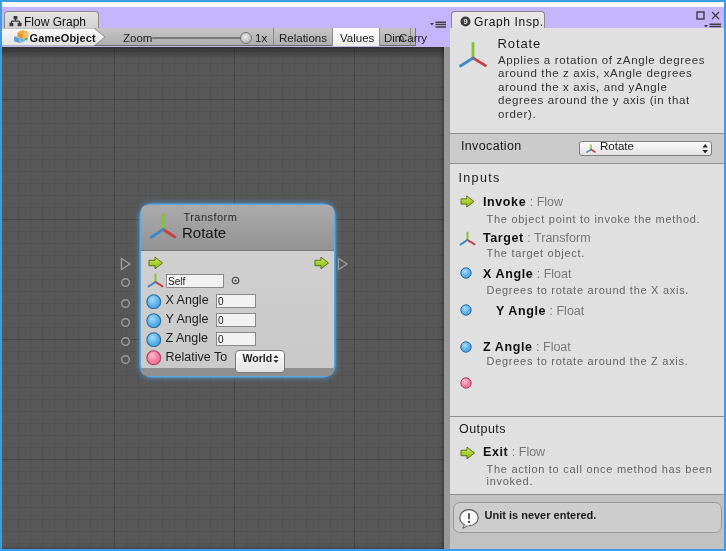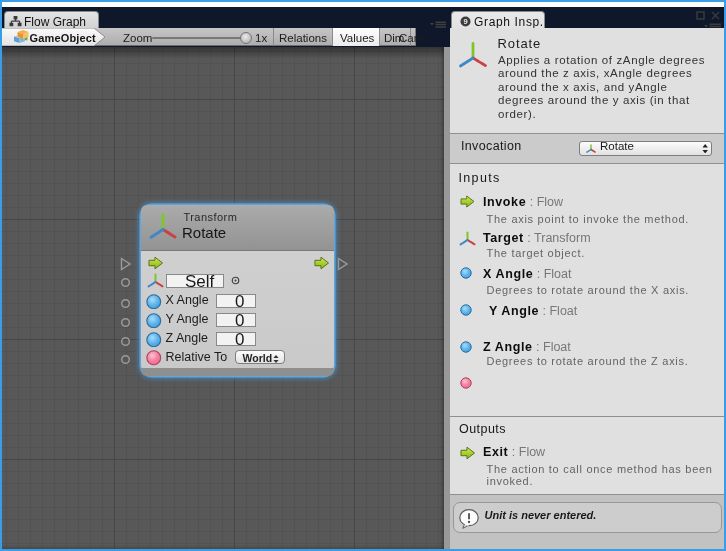--- a/index.html
+++ b/index.html
@@ -1,17 +1,17 @@
 <!DOCTYPE html>
 <html><head>
 <meta charset="utf-8">
 <style>
 * { margin:0; padding:0; box-sizing:border-box; }
 body { font-family:"Liberation Sans", sans-serif; }
-.page { position:relative; width:726px; height:551px; background:#0f172a; overflow:hidden;
+.page { position:relative; width:726px; height:551px; background:#c4b5fd; overflow:hidden;
   border:2px solid #3b9ce8; }
 .abs { position:absolute; }
 .whitestrip { left:0; right:0; top:0; height:5px; background:#fdfdfd; }
 
 
 .tab { top:9px; height:19px; background:linear-gradient(#e4e4e4,#cfcfcf);
   border:1px solid #8a8a8a; border-bottom:none; border-radius:4px 4px 0 0;
   font-size:12px; color:#111; }
 #tabL { left:2px; width:95px; }
 #tabR { left:449px; width:94px; background:linear-gradient(#e9e9e9,#e1e1e1); }
@@ -41,31 +41,31 @@
 
 #node { left:138.5px; top:203px; width:193px; height:171px; border-radius:11px;
   background:linear-gradient(#d2d2d2,#c9c9c9);
   box-shadow:0 0 0 1.5px rgba(95,170,226,.95), 0 0 4.5px 2.5px rgba(70,150,215,.62); }
 #nodehead { position:absolute; left:0; top:0; width:100%; height:46px;
   border-radius:6px 6px 0 0; background:linear-gradient(#ababab,#939393);
   border-bottom:1px solid #787878; }
 #nodefoot { position:absolute; left:0; bottom:0; width:100%; height:8px;
   border-radius:0 0 6px 6px; background:#8f8f8f; }
 .nfield { position:absolute; background:#f2f2f2; border:1px solid #898989;
-  font-size:17px; color:#1a1a1a; padding-left:18px; line-height:13px; }
+  font-size:10px; color:#1a1a1a; padding-left:1px; line-height:13px; }
 
 
 #panel { left:448px; top:26px; width:274px; height:521px; background:#e0e0e0; }
 .sect-line { position:absolute; left:0; width:100%; height:1px; background:#8f8f8f; }
 #invband { position:absolute; left:0; top:105px; width:100%; height:31px; background:#cbcbcb;
   border-top:1px solid #909090; border-bottom:1px solid #909090; }
 #botband { position:absolute; left:0; top:466px; width:100%; height:55px; background:#c2c2c2;
   border-top:1px solid #8f8f8f; }
 #helpbox { position:absolute; left:3px; top:7px; width:269px; height:31px;
-  background:#cdcdcd; border:1px solid #979797; border-radius:7px;font-style:italic; }
+  background:#cdcdcd; border:1px solid #979797; border-radius:7px; }
 .ptitle { position:absolute; font-size:12.5px; color:#111; }
 .ptitle b { font-weight:bold; color:#0d0d0d; letter-spacing:.6px; }
 .ptitle .typ { color:#777; }
 .pdesc { position:absolute; font-size:11px; color:#646464; letter-spacing:.72px; }
 .phead { position:absolute; font-size:12.5px; color:#161616; letter-spacing:.9px; }
 
 
 .dropdown { position:absolute; background:linear-gradient(#fcfcfc,#e2e2e2);
   border:1px solid #7e7e7e; border-radius:3px; font-size:11.5px; color:#1a1a1a; }
 
@@ -236,21 +236,21 @@
       <defs>
           <radialGradient id="pinkp" cx=".4" cy=".35" r=".75">
         <stop offset="0" stop-color="#fcc3d2"></stop>
             <stop offset=".55" stop-color="#f47c9e"></stop>
             <stop offset="1" stop-color="#ee6a8f"></stop>
       </radialGradient>
         </defs>
       <circle cx="8.5" cy="8.5" r="7.6" fill="url(#pinkp)" stroke="#a8455e" stroke-width="1.2"></circle>
     </svg>
     <span style="position:absolute;left:25px;top:145px;font-size:12.5px;color:#1c1c1c">Relative To</span>
-    <div class="dropdown" style="left:94px;top:145px;width:50.5px;height:14px;border-radius:4px">
+    <div class="dropdown" style="left:94px;top:145px;width:50.5px;height:23px;border-radius:4px">
       <span style="position:absolute;left:7px;top:1px;font-size:10.5px;font-weight:bold;color:#222">World</span>
       <svg style="position:absolute;right:5px;top:3.5px" width="6" height="8" viewBox="0 0 6 8">
         <path d="M3,0 L5.6,3 H.4 Z M3,8 L5.6,5 H.4 Z" fill="#333"></path>
       </svg>
     </div>
   </div>
 
   <div class="abs" id="panel">
 
     <svg style="position:absolute;left:7px;top:13px" width="32" height="28" viewBox="0 0 32 28">
@@ -285,42 +285,42 @@
         </svg>
       </div>
     </div>
 
     <span class="phead" style="left:8.5px;top:143px;letter-spacing:1.35px">Inputs</span>
 
     <svg style="position:absolute;left:10px;top:167px" width="15" height="13" viewBox="0 0 16 14">
       <path d="M1,4.2 H7.2 V1 L15,7 L7.2,13 V9.8 H1 Z" fill="url(#lime)" stroke="#55700f" stroke-width="1"></path>
     </svg>
     <span class="ptitle" style="left:33px;top:166.5px"><b>Invoke</b> <span class="typ">: Flow</span></span>
-    <span class="pdesc" style="left:36.5px;top:184.5px">The axis point to invoke the method.</span>
+    <span class="pdesc" style="left:36.5px;top:184.5px">The object point to invoke the method.</span>
 
     <svg style="position:absolute;left:8.5px;top:203px" width="17" height="17" viewBox="0 0 17 17">
       <g stroke-linecap="round" fill="none">
         <path d="M8.5,9 L8.5,1.5" stroke="#7fc52e" stroke-width="2"></path>
         <path d="M8.5,9 L15.5,13.3" stroke="#cc4040" stroke-width="2" stroke-dasharray="2.2 .8"></path>
         <path d="M8.5,9 L1.5,13.5" stroke="#3d88c8" stroke-width="2" stroke-dasharray="2.2 .8"></path>
       </g>
     </svg>
     <span class="ptitle" style="left:33px;top:202.5px"><b>Target</b> <span class="typ">: Transform</span></span>
     <span class="pdesc" style="left:36.5px;top:218.5px">The target object.</span>
 
     <svg style="position:absolute;left:10px;top:239px" width="12" height="12" viewBox="0 0 17 17">
       <circle cx="8.5" cy="8.5" r="7.4" fill="url(#bluep)" stroke="#2a6d9e" stroke-width="1.4"></circle>
     </svg>
     <span class="ptitle" style="left:33px;top:239px"><b>X Angle</b> <span class="typ">: Float</span></span>
     <span class="pdesc" style="left:36.5px;top:256px">Degrees to rotate around the X axis.</span>
 
     <svg style="position:absolute;left:10px;top:275.5px" width="12" height="12" viewBox="0 0 17 17">
       <circle cx="8.5" cy="8.5" r="7.4" fill="url(#bluep)" stroke="#2a6d9e" stroke-width="1.4"></circle>
     </svg>
-    <span class="ptitle" style="left:39px;top:275.5px"><b>Y Angle</b> <span class="typ">: Float</span></span>
+    <span class="ptitle" style="left:46px;top:275.5px"><b>Y Angle</b> <span class="typ">: Float</span></span>
 
     <svg style="position:absolute;left:10px;top:312.5px" width="12" height="12" viewBox="0 0 17 17">
       <circle cx="8.5" cy="8.5" r="7.4" fill="url(#bluep)" stroke="#2a6d9e" stroke-width="1.4"></circle>
     </svg>
     <span class="ptitle" style="left:33px;top:312px"><b>Z Angle</b> <span class="typ">: Float</span></span>
     <span class="pdesc" style="left:36.5px;top:327px">Degrees to rotate around the Z axis.</span>
 
     <svg style="position:absolute;left:10px;top:349px" width="12" height="12" viewBox="0 0 17 17">
       <circle cx="8.5" cy="8.5" r="7.4" fill="url(#pinkp)" stroke="#a8455e" stroke-width="1.4"></circle>
     </svg>

